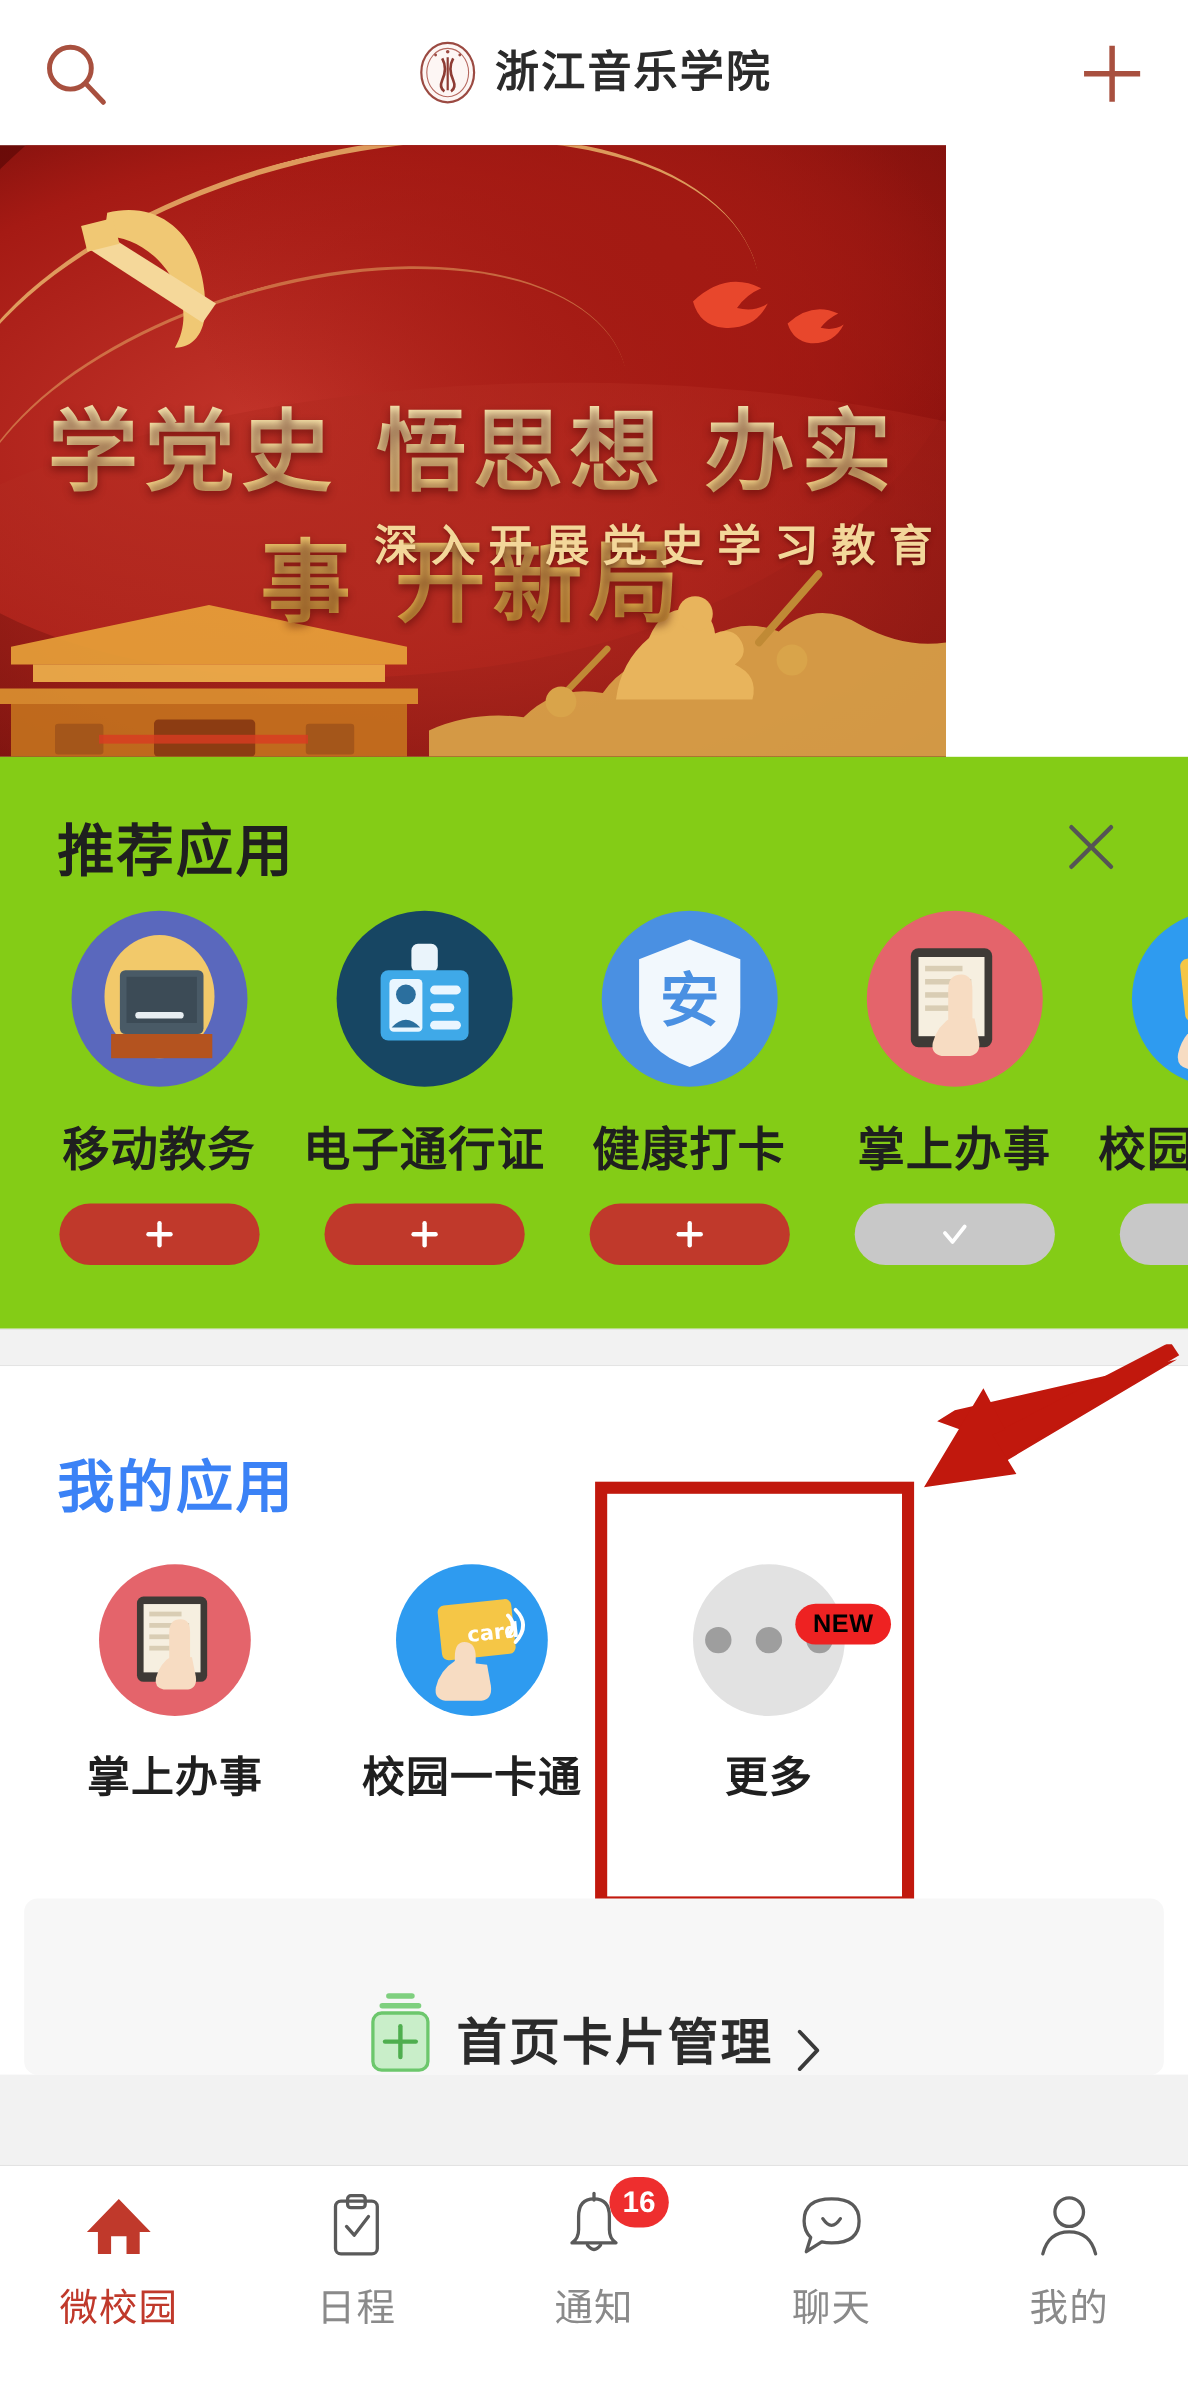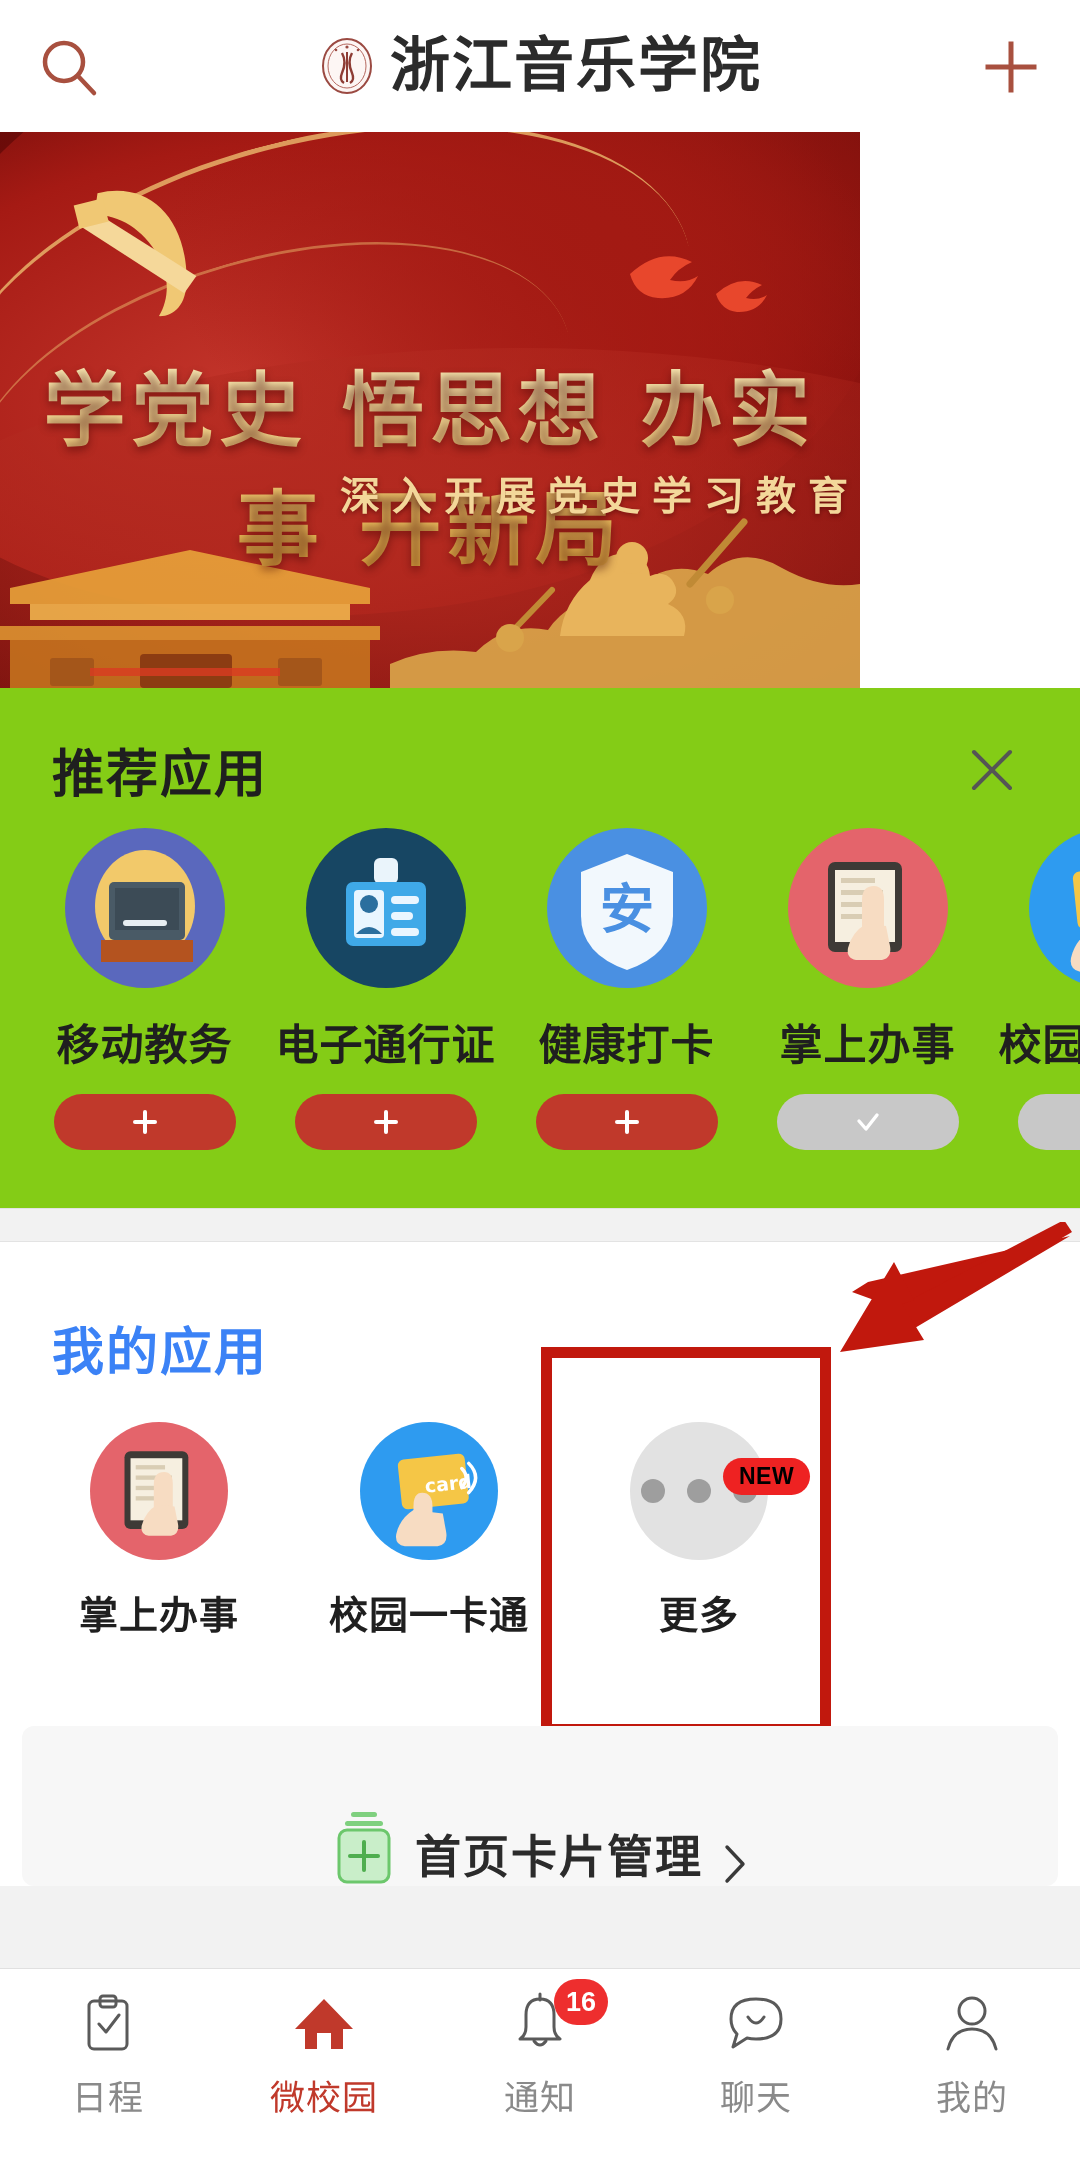--- a/index.html
+++ b/index.html
@@ -16,21 +16,21 @@
     position: absolute; top:0; left:0; width:1080px; height:132px;
     background:#ffffff; display:flex; align-items:center;
   }
   .hdr-search { position:absolute; left:38px; top:36px; width:62px; height:62px; }
   .hdr-title-wrap {
     position:absolute; left:0; top:0; width:1080px; height:132px;
     display:flex; align-items:center; justify-content:center; gap:14px;
   }
   .hdr-logo { width:58px; height:58px; flex:0 0 58px; }
   .hdr-title {
-    font-size:60px; font-weight:700; color:#2b2b2b;
+    font-size:40px; font-weight:700; color:#2b2b2b;
     letter-spacing:2px; line-height:1;
   }
   .hdr-plus { position:absolute; right:40px; top:38px; width:58px; height:58px; }
 
   
   .banner {
     position:absolute; top:132px; left:0; width:860px; height:556px;
     overflow:hidden;
     background:
       radial-gradient(ellipse 900px 520px at 62% 46%, #9e1410 0%, #7d0f0c 48%, #5c0806 100%);
@@ -470,36 +470,36 @@
     <div class="cm-text">首页卡片管理</div>
     <svg class="cm-chev" viewBox="0 0 28 44">
       <polyline points="6,5 22,22 6,39" fill="none" stroke="#3a3a3a" stroke-width="3.4" stroke-linecap="round" stroke-linejoin="round"></polyline>
     </svg>
   </div>
 
   <div class="bottom-fill"></div>
 
   <div class="tabbar">
 
+    <div class="tab active">
+      <svg class="tab-ico" viewBox="0 0 66 66">
+        <path d="M33 8 L62 38 L52 38 L52 58 L40 58 L40 42 L26 42 L26 58 L14 58 L14 38 L4 38 Z" fill="#c0392b"></path>
+      </svg>
+      <div class="tab-label">微校园</div>
+    </div>
+
     <div class="tab">
       <svg class="tab-ico" viewBox="0 0 66 66">
         <rect x="14" y="10" width="38" height="48" rx="5" fill="none" stroke="#5a5a5a" stroke-width="3"></rect>
         <rect x="25" y="5" width="16" height="11" rx="3" fill="none" stroke="#5a5a5a" stroke-width="3"></rect>
         <polyline points="24,33 31,41 44,24" fill="none" stroke="#5a5a5a" stroke-width="3" stroke-linecap="round" stroke-linejoin="round"></polyline>
       </svg>
       <div class="tab-label">日程</div>
     </div>
 
-    <div class="tab active">
-      <svg class="tab-ico" viewBox="0 0 66 66">
-        <path d="M33 8 L62 38 L52 38 L52 58 L40 58 L40 42 L26 42 L26 58 L14 58 L14 38 L4 38 Z" fill="#c0392b"></path>
-      </svg>
-      <div class="tab-label">微校园</div>
-    </div>
-
     <div class="tab">
       <svg class="tab-ico" viewBox="0 0 66 66">
         <path d="M33 8 q14 0 14 16 v12 q0 8 6 12 H13 q6 -4 6 -12 V24 q0 -16 14 -16 Z" fill="none" stroke="#5a5a5a" stroke-width="3" stroke-linejoin="round"></path>
         <line x1="33" y1="3" x2="33" y2="9" stroke="#5a5a5a" stroke-width="3" stroke-linecap="round"></line>
         <path d="M27 50 q6 8 12 0" fill="none" stroke="#5a5a5a" stroke-width="3" stroke-linecap="round"></path>
       </svg>
       <div class="tab-badge">16</div>
       <div class="tab-label">通知</div>
     </div>
 

